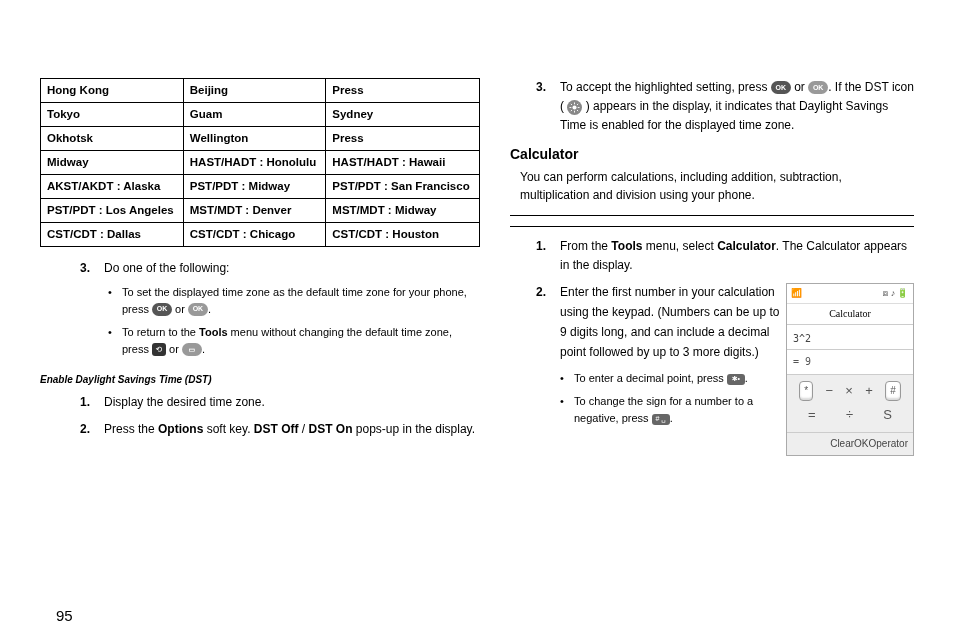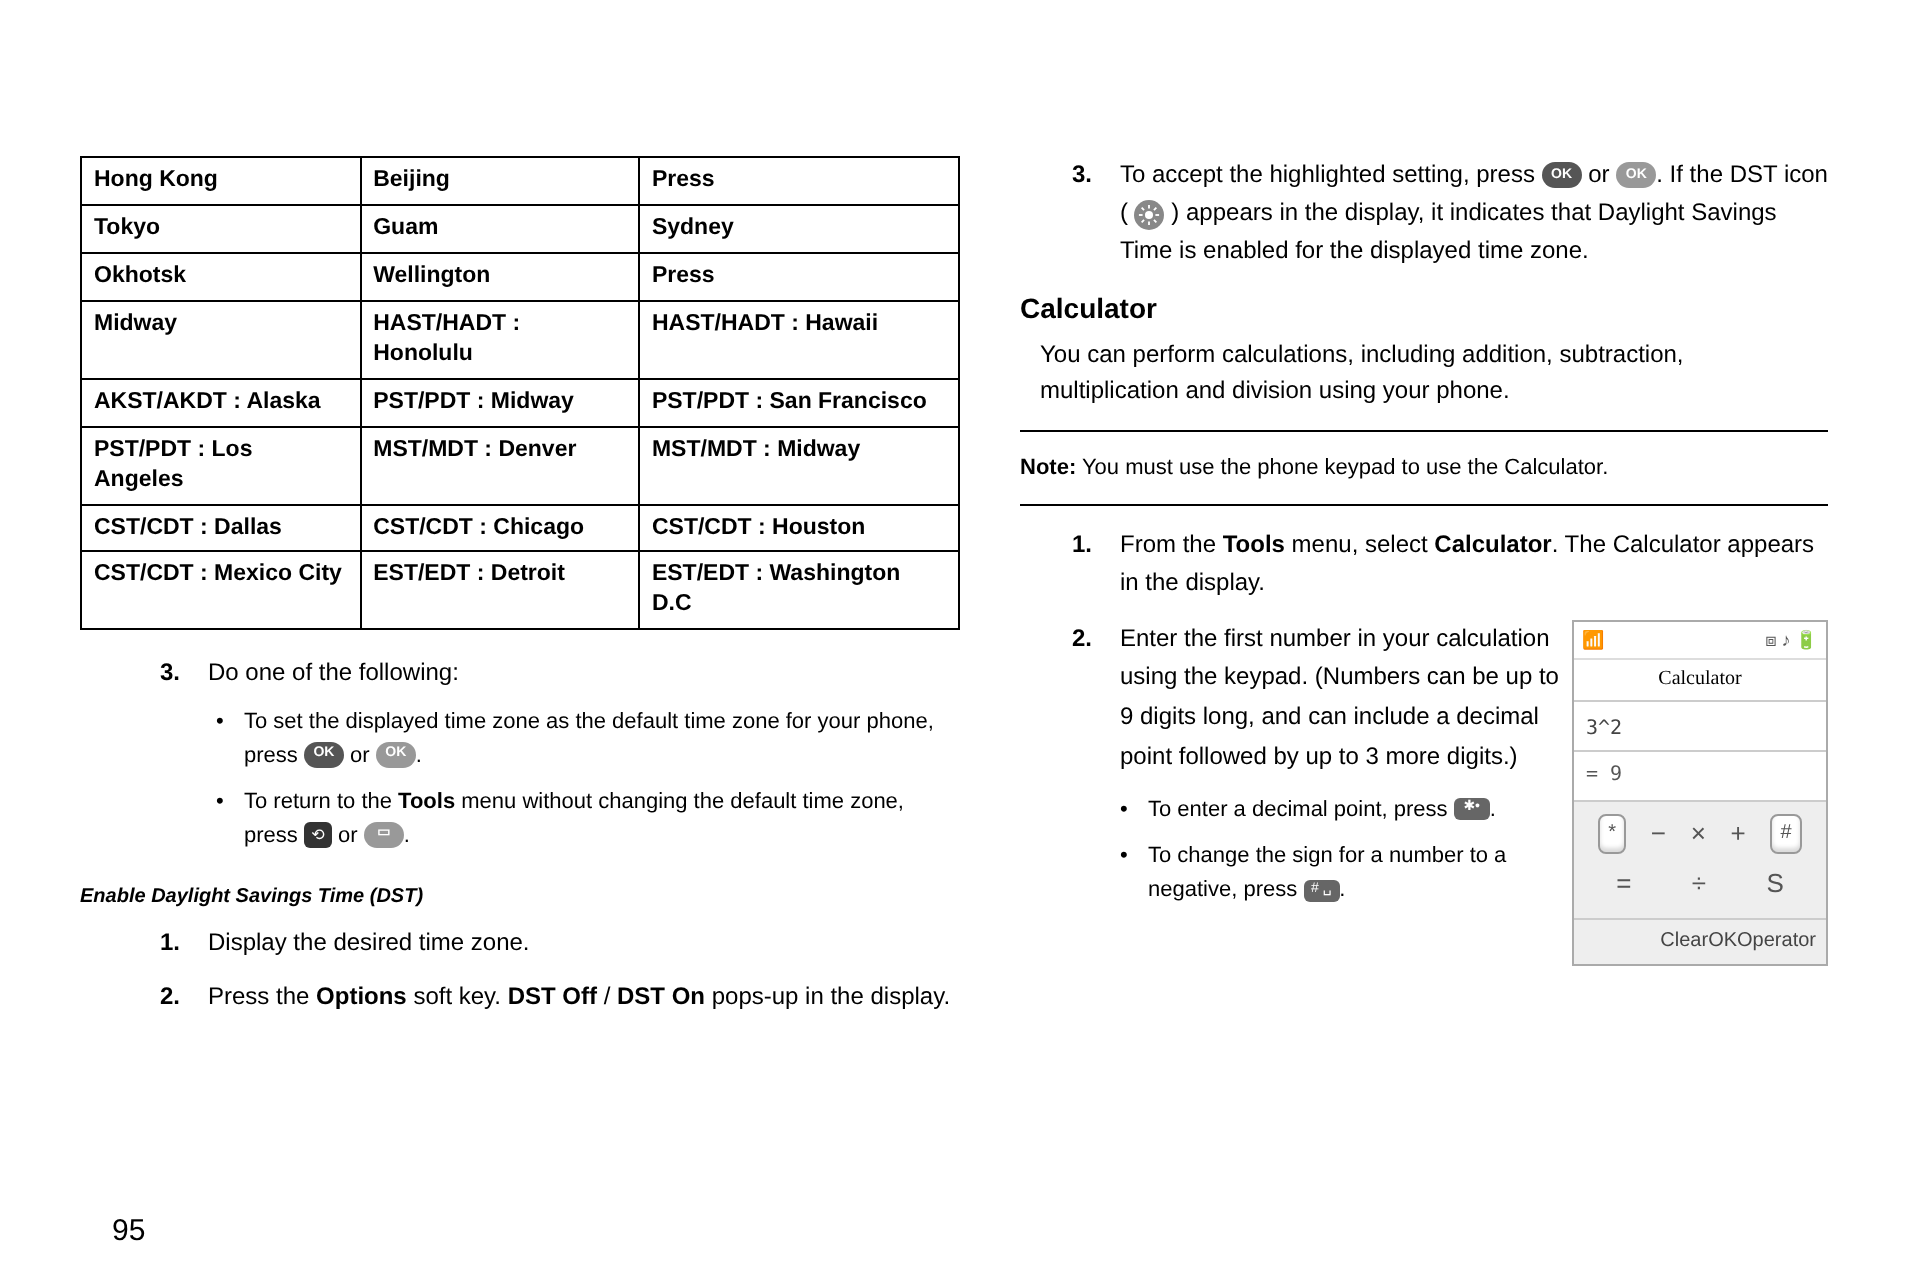--- a/index.html
+++ b/index.html
@@ -85,25 +85,20 @@
           </tr>
           <tr>
             <td>PST/PDT : Los Angeles</td>
             <td>MST/MDT : Denver</td>
             <td>MST/MDT : Midway</td>
           </tr>
           <tr>
             <td>CST/CDT : Dallas</td>
             <td>CST/CDT : Chicago</td>
             <td>CST/CDT : Houston</td>
-          </tr>
-          <tr>
-            <td>CST/CDT : Mexico City</td>
-            <td>EST/EDT : Detroit</td>
-            <td>EST/EDT : Washington D.C</td>
           </tr>
         </tbody>
     </table>
 
     <ol>
       <li class="num-item" style="margin-left:40px;">
         <span class="num">3.</span>
         <div class="body">
           <span>Do one of the following:</span>
           <div class="bullets" style="margin-left:4px;">
@@ -161,21 +156,20 @@
               </svg>
             </span><span> ) appears in the display, it indicates that Daylight Savings Time is enabled for the displayed time zone.</span>
         </div>
       </li>
     </ol>
 
     <div class="section-head">Calculator</div>
     <div style="line-height:1.55; margin-bottom:4px; margin-left:10px;">You can perform calculations, including addition, subtraction, multiplication and division using your phone.</div>
 
     <hr class="note-rule">
-    <div class="note"><span class="bold">Note:</span><span> You must use the phone keypad to use the Calculator.</span></div>
     <hr class="note-rule">
 
     <ol>
       <li class="num-item" style="margin-left:26px;">
         <span class="num">1.</span>
         <div class="body">
           <span>From the </span><span class="bold">Tools</span><span> menu, select </span><span class="bold">Calculator</span><span>. The Calculator appears in the display.</span>
         </div>
       </li>
       <li class="num-item" style="margin-left:26px;">

